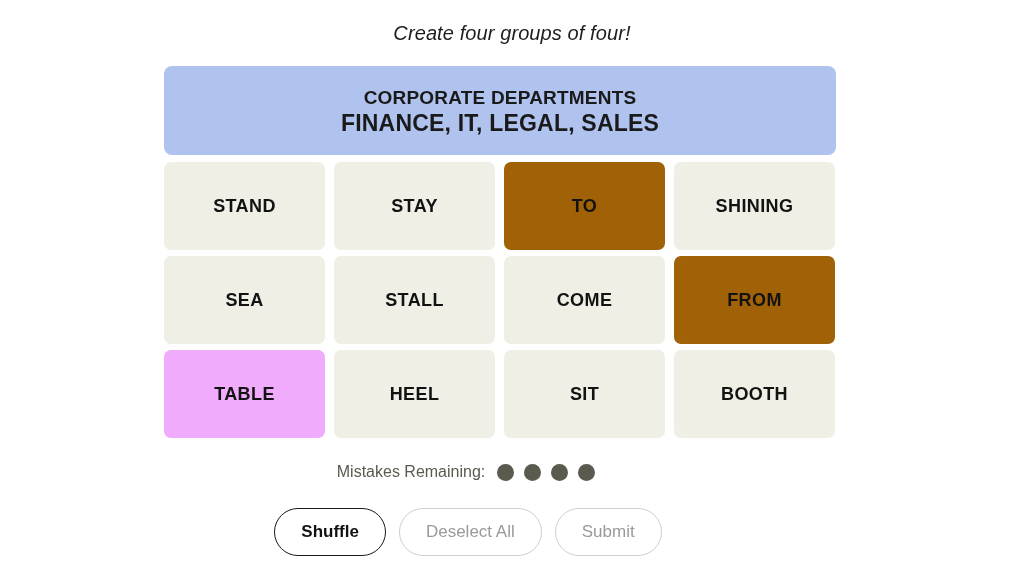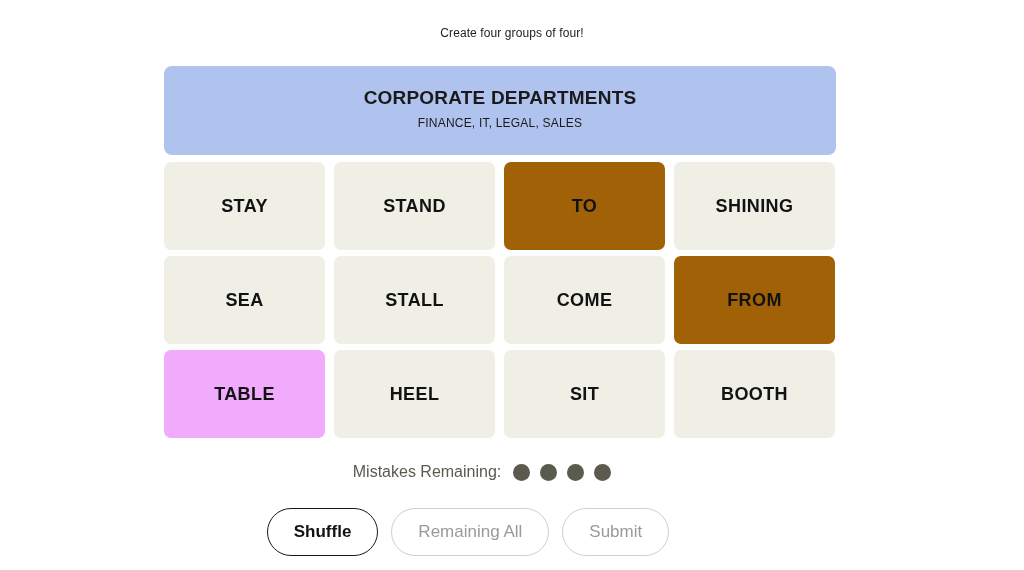--- a/index.html
+++ b/index.html
@@ -24,25 +24,26 @@
     background: #ffffff;
   }
 
   
   .prompt {
     position: absolute;
     top: 22px;
     left: 0;
     width: 1024px;
     text-align: center;
-    font-size: 12px;
+    font-size: 20px;
     line-height: 22px;
     font-weight: 400;
     color: #1d1d1b;
     letter-spacing: 0.1px;
+    font-style: italic;
   }
 
   
   .board {
     position: absolute;
     top: 66px;
     left: 164px;
     width: 672px;
   }
 
@@ -59,22 +60,22 @@
   .solved-title {
     font-size: 19px;
     font-weight: 700;
     line-height: 24px;
     letter-spacing: 0.2px;
     color: #1a1a1a;
     text-transform: uppercase;
     font-stretch: condensed;
   }
   .solved-members {
-    font-size: 12px;
-    font-weight: 400;
+    font-size: 23px;
+    font-weight: 700;
     line-height: 26px;
     letter-spacing: 0.2px;
     color: #1a1a1a;
     text-transform: uppercase;
   }
 
   .grid {
     display: grid;
     grid-template-columns: repeat(4, 161px);
     grid-auto-rows: 88px;
@@ -95,21 +96,21 @@
     cursor: pointer;
     user-select: none;
     text-transform: uppercase;
     box-sizing: border-box;
   }
 
   
   .mistakes-row {
     position: absolute;
     top: 462px;
-    left: 16px;
+    left: 0;
     width: 932px;
     display: flex;
     align-items: center;
     justify-content: center;
     gap: 12px;
   }
   .mistakes-label {
     font-size: 16px;
     line-height: 20px;
     color: #5a5a4f;
@@ -172,22 +173,22 @@
   <div class="prompt">Create four groups of four!</div>
 
   <div class="board">
     <div id="solved-container">
         <div class="solved-group" style="background: rgb(175, 195, 238);">
           <div class="solved-title">CORPORATE DEPARTMENTS</div>
           <div class="solved-members">FINANCE, IT, LEGAL, SALES</div>
         </div>
       </div>
     <div class="grid" id="tile-grid">
+        <div class="tile" style="background: rgb(239, 239, 230);">STAND</div>
         <div class="tile" style="background: rgb(239, 239, 230);">STAY</div>
-        <div class="tile" style="background: rgb(239, 239, 230);">STAND</div>
         <div class="tile" style="background: #a16207;">TO</div>
         <div class="tile" style="background: rgb(239, 239, 230);">SHINING</div>
         <div class="tile" style="background: rgb(239, 239, 230);">SEA</div>
         <div class="tile" style="background: rgb(239, 239, 230); border-radius: 7px;">STALL</div>
         <div class="tile" style="background: rgb(239, 239, 230);">COME</div>
         <div class="tile" style="background: #a16207;">FROM</div>
         <div class="tile" style="background: #f0abfc;">TABLE</div>
         <div class="tile" style="background: rgb(239, 239, 230);">HEEL</div>
         <div class="tile" style="background: rgb(239, 239, 230);">SIT</div>
         <div class="tile" style="background: rgb(239, 239, 230);">BOOTH</div>
@@ -199,17 +200,17 @@
     <span class="dots" id="mistake-dots">
         <span class="dot" style="background: rgb(90, 90, 79);"></span>
         <span class="dot" style="background: rgb(90, 90, 79);"></span>
         <span class="dot" style="background: rgb(90, 90, 79);"></span>
         <span class="dot" style="background: rgb(90, 90, 79);"></span>
       </span>
   </div>
 
   <div class="controls">
     <button class="ctrl-btn enabled" id="btn-shuffle">Shuffle</button>
-    <button class="ctrl-btn disabled" id="btn-deselect" aria-disabled="true">Remaining All</button>
+    <button class="ctrl-btn disabled" id="btn-deselect" aria-disabled="true">Deselect All</button>
     <button class="ctrl-btn disabled" id="btn-submit" aria-disabled="true">Submit</button>
   </div>
 
 </div>
 
 </body></html>

